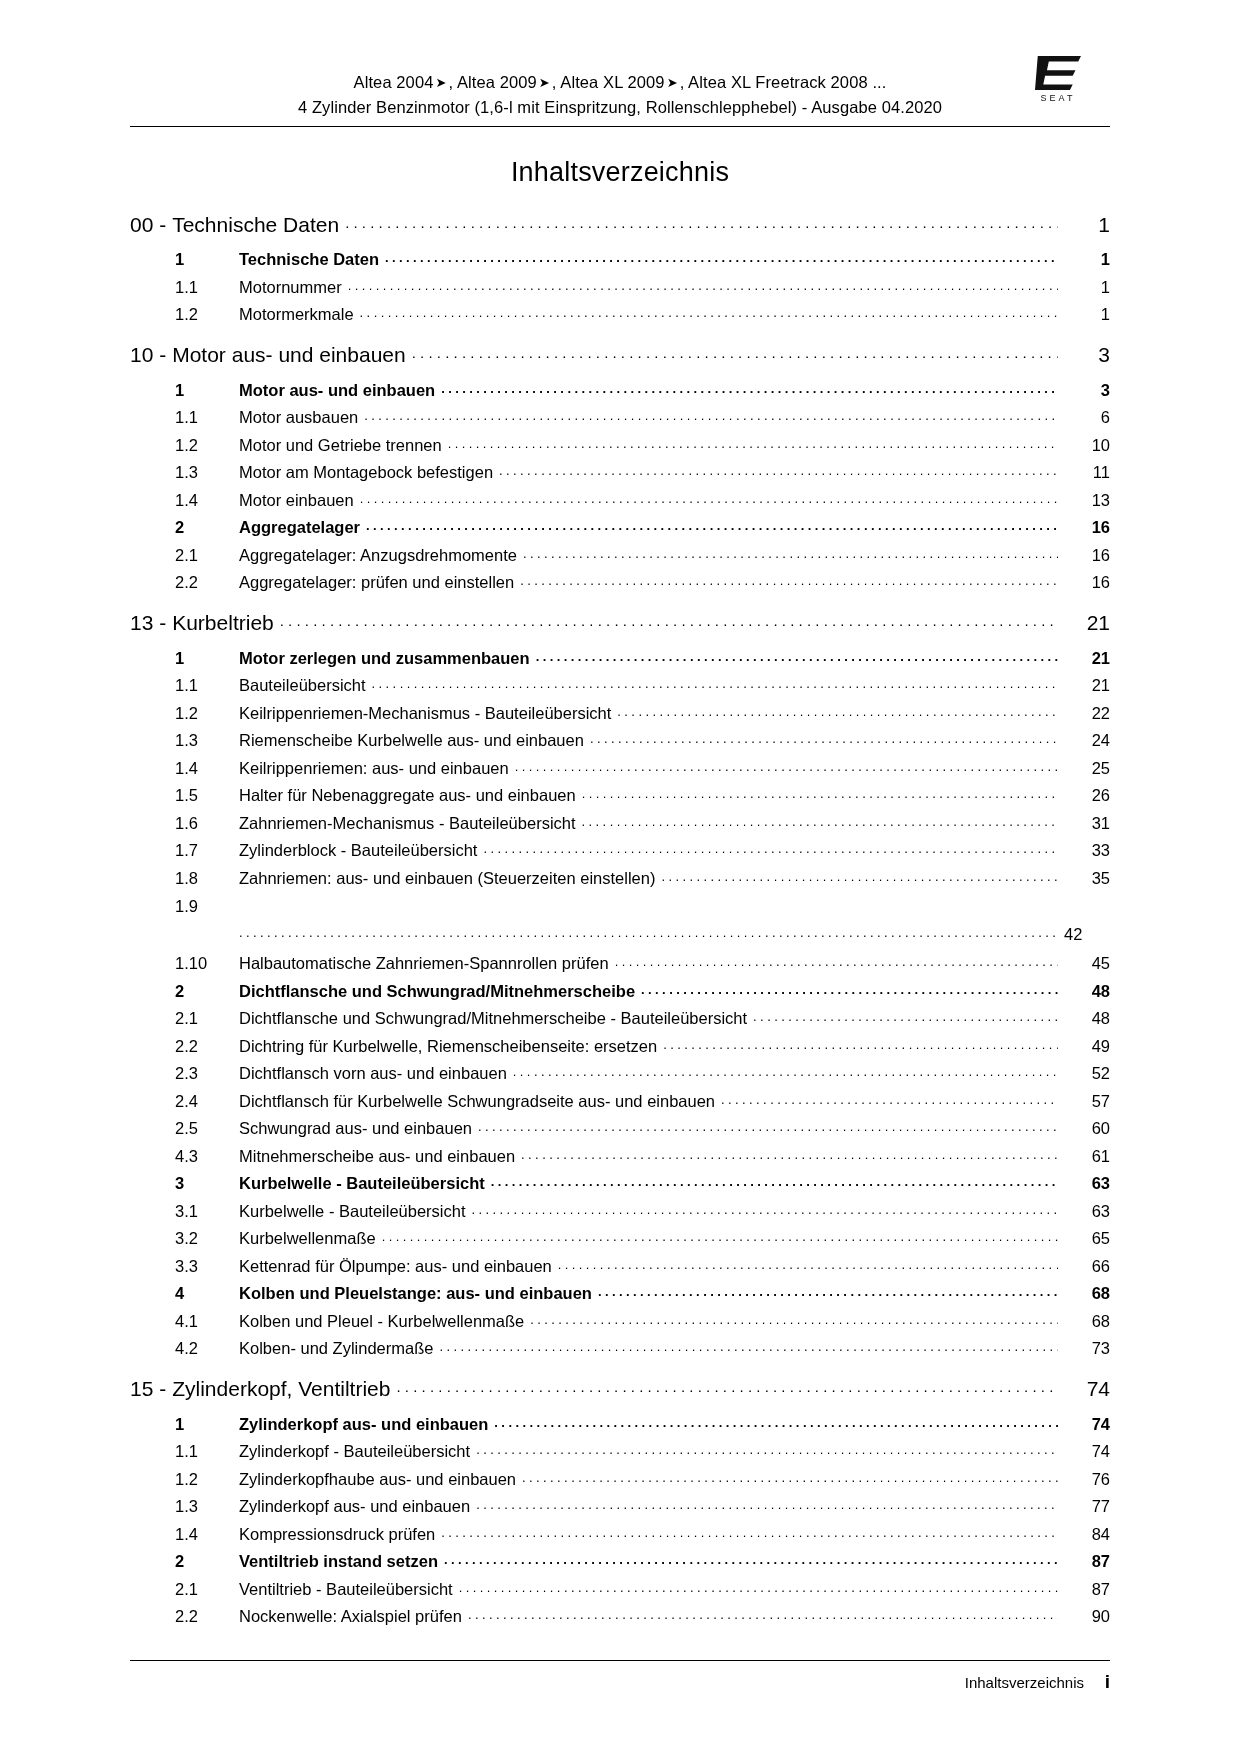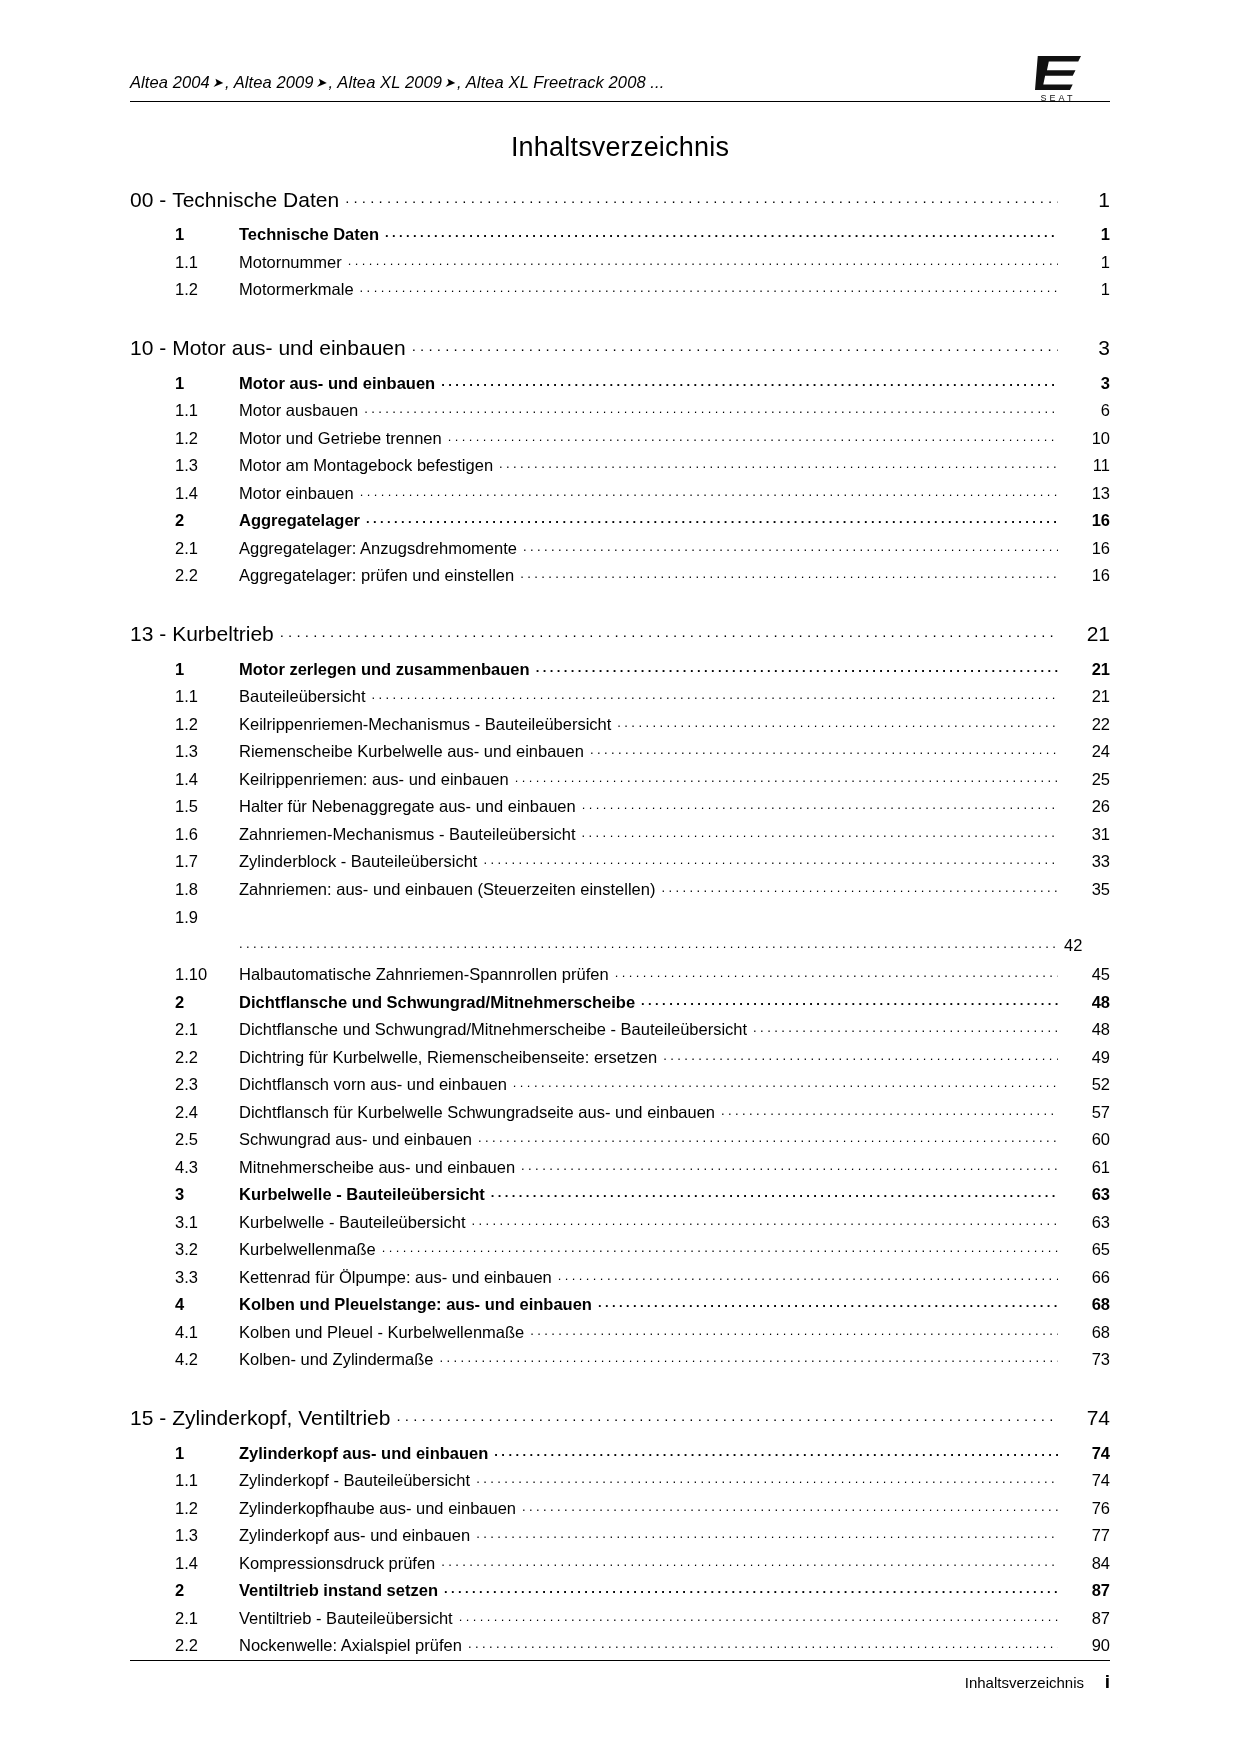--- a/index.html
+++ b/index.html
@@ -22,22 +22,22 @@
     box-sizing: border-box;
     padding: 0 130px;
   }
 
   
   .header {
     position: relative;
     padding-top: 70px;
   }
   .header-lines {
+    text-align: center;
     line-height: 1.5;
-    font-style: italic;
   }
   .header-line {
     font-size: 16.5px;
     letter-spacing: 0.1px;
     white-space: nowrap;
   }
   .header-line .arrow {
     font-size: 13px;
     vertical-align: 1px;
     padding: 0 2px;
@@ -78,21 +78,21 @@
     margin-top: 30px;
     margin-bottom: 26px;
     letter-spacing: 0.2px;
   }
 
   
   .toc {
     margin-top: 4px;
   }
   .chapter {
-    margin-top: 34px;
+    margin-top: 16px;
   }
   .chapter:first-child {
     margin-top: 16px;
   }
   .row {
     display: flex;
     align-items: baseline;
     width: 100%;
     line-height: 1.0;
   }
@@ -241,20 +241,21 @@
   }
 </style>
 </head>
 <body>
 
 <div class="page">
 
   <div class="header">
     <div class="header-lines">
       <div class="header-line"><span>Altea 2004</span><span class="arrow">➤</span><span>, Altea 2009</span><span class="arrow">➤</span><span>, Altea XL 2009</span><span class="arrow">➤</span><span>, Altea XL Freetrack 2008 ...</span></div>
+      <div class="header-line">4 Zylinder Benzinmotor (1,6-l mit Einspritzung, Rollenschlepphebel) - Ausgabe 04.2020</div>
     </div>
     <div class="header-rule"></div>
     <div class="seat-logo">
       <span class="mark"></span>
       <span class="wordmark">SEAT</span>
     </div>
   </div>
 
   <div class="doc-title">Inhaltsverzeichnis</div>
 

